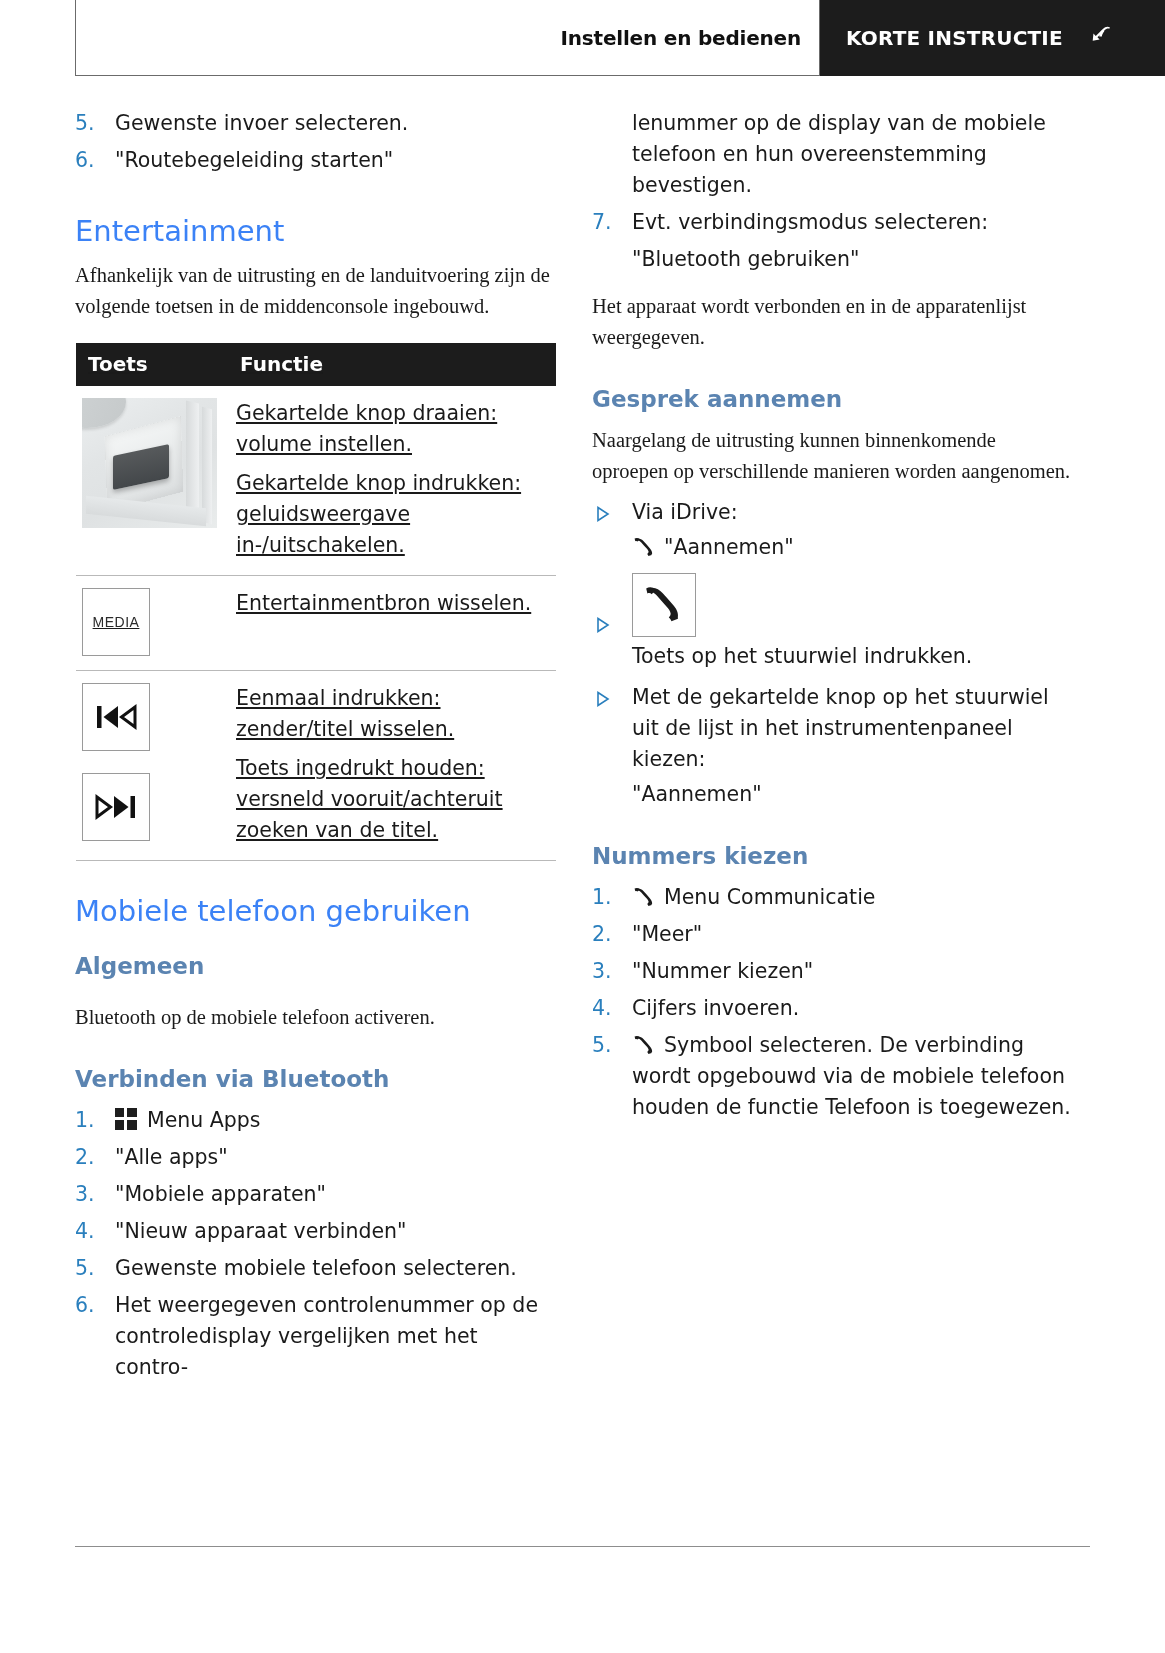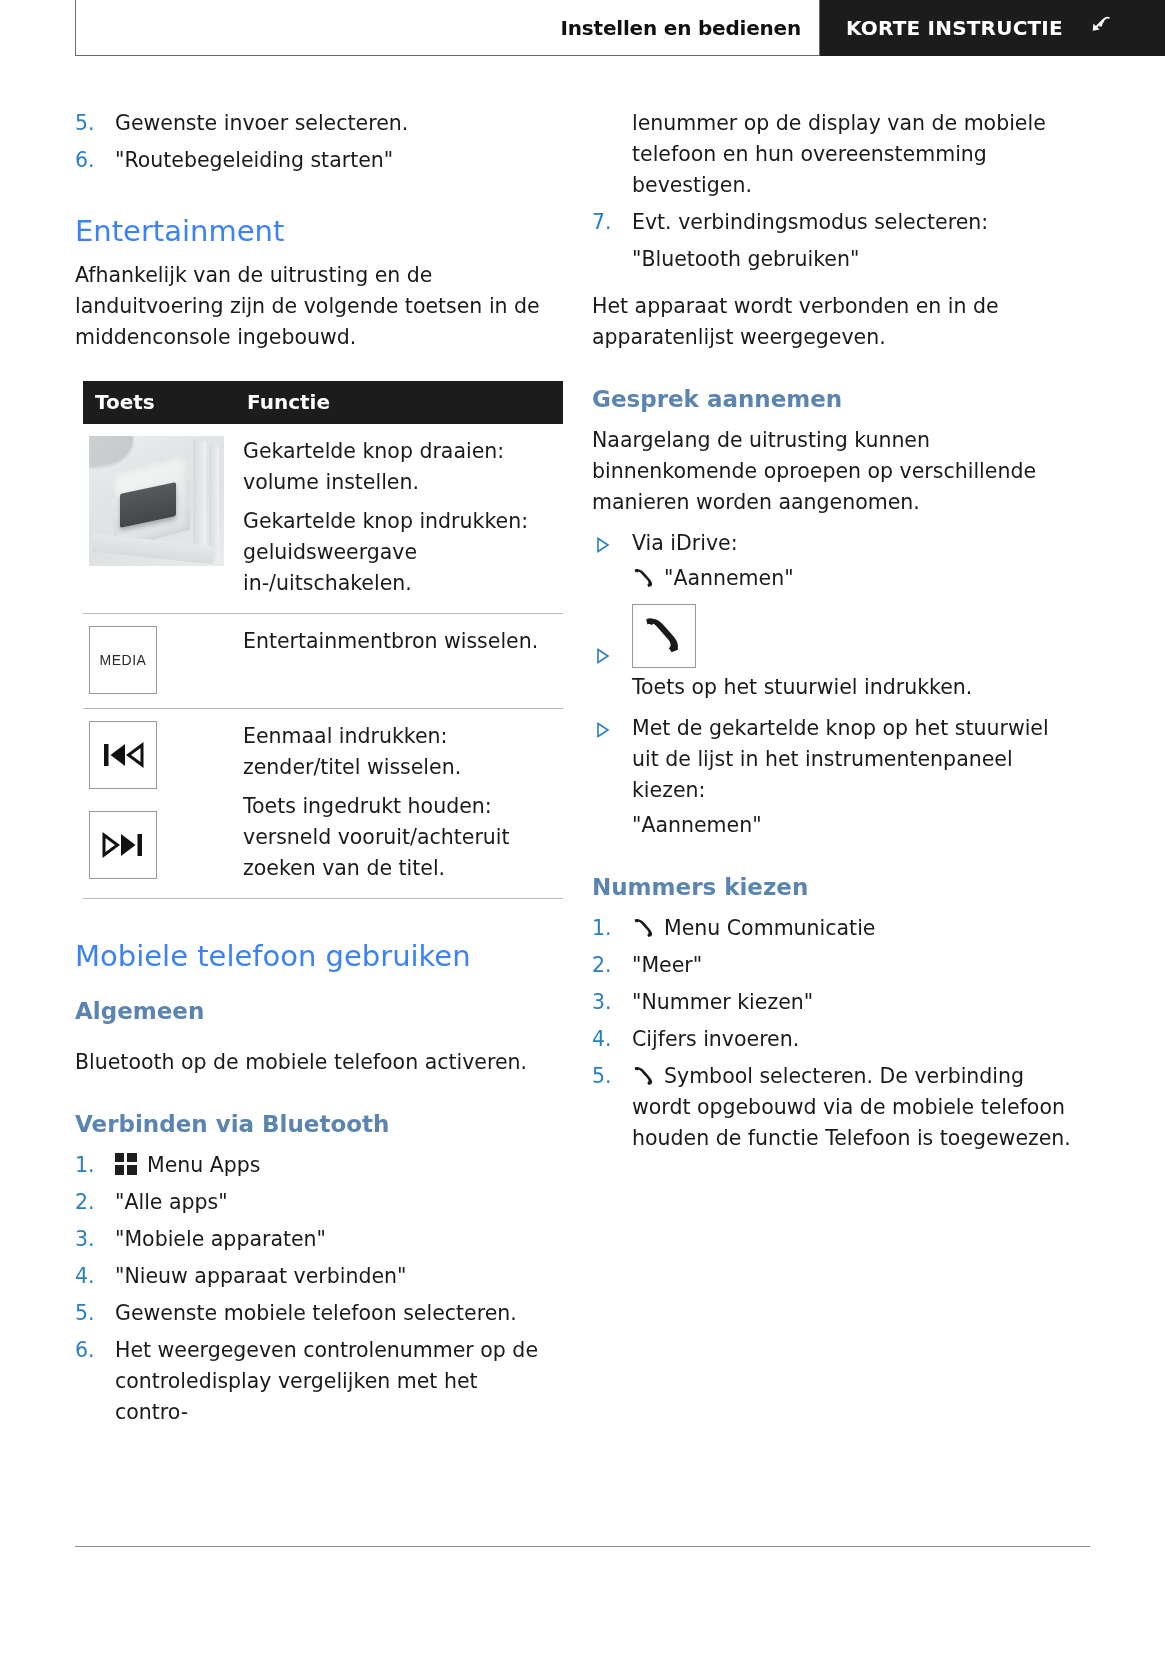--- a/index.html
+++ b/index.html
@@ -12,21 +12,21 @@
     color: #1a1a1a;
     position: relative;
     overflow: hidden;
   }
 
   
   .header {
     position: absolute;
     top: 0; left: 0;
     width: 1165px;
-    height: 56px;
+    height: 76px;
     display: flex;
     align-items: stretch;
   }
   .header-spacer { width: 75px; flex: 0 0 75px; }
   .header-title-box {
     flex: 1 1 auto;
     border: 1px solid #6b6b6b;
     border-top: none;
     border-left: 1px solid #6b6b6b;
     display: flex;
@@ -72,20 +72,21 @@
   }
   .col-left { left: 75px; }
   .col-right { left: 592px; }
 
   
   p.body {
     margin: 0 0 0 0;
     font-size: 20.5px;
     line-height: 31px;
     color: #1a1a1a;
+    font-family: Liberation Serif, serif;
   }
   .gap-sm { height: 10px; }
   .gap-md { height: 20px; }
   .gap-lg { height: 30px; }
 
   h1.h-main {
     margin: 0;
     font-size: 29px;
     line-height: 38px;
     font-weight: normal;
@@ -142,21 +143,22 @@
   .tri-sub {
     padding-left: 40px;
     font-size: 20.5px;
     line-height: 31px;
   }
 
   
   table.toets {
     width: 480px;
     border-collapse: collapse;
-    margin: 8px;
+    margin: 1px;
+    text-decoration: underline;
   }
   table.toets thead th {
     background: #1c1c1c;
     color: #ffffff;
     font-size: 20px;
     font-weight: bold;
     text-align: left;
     padding: 9px 10px 10px 12px;
   }
   table.toets thead th.c1 { width: 152px; }

